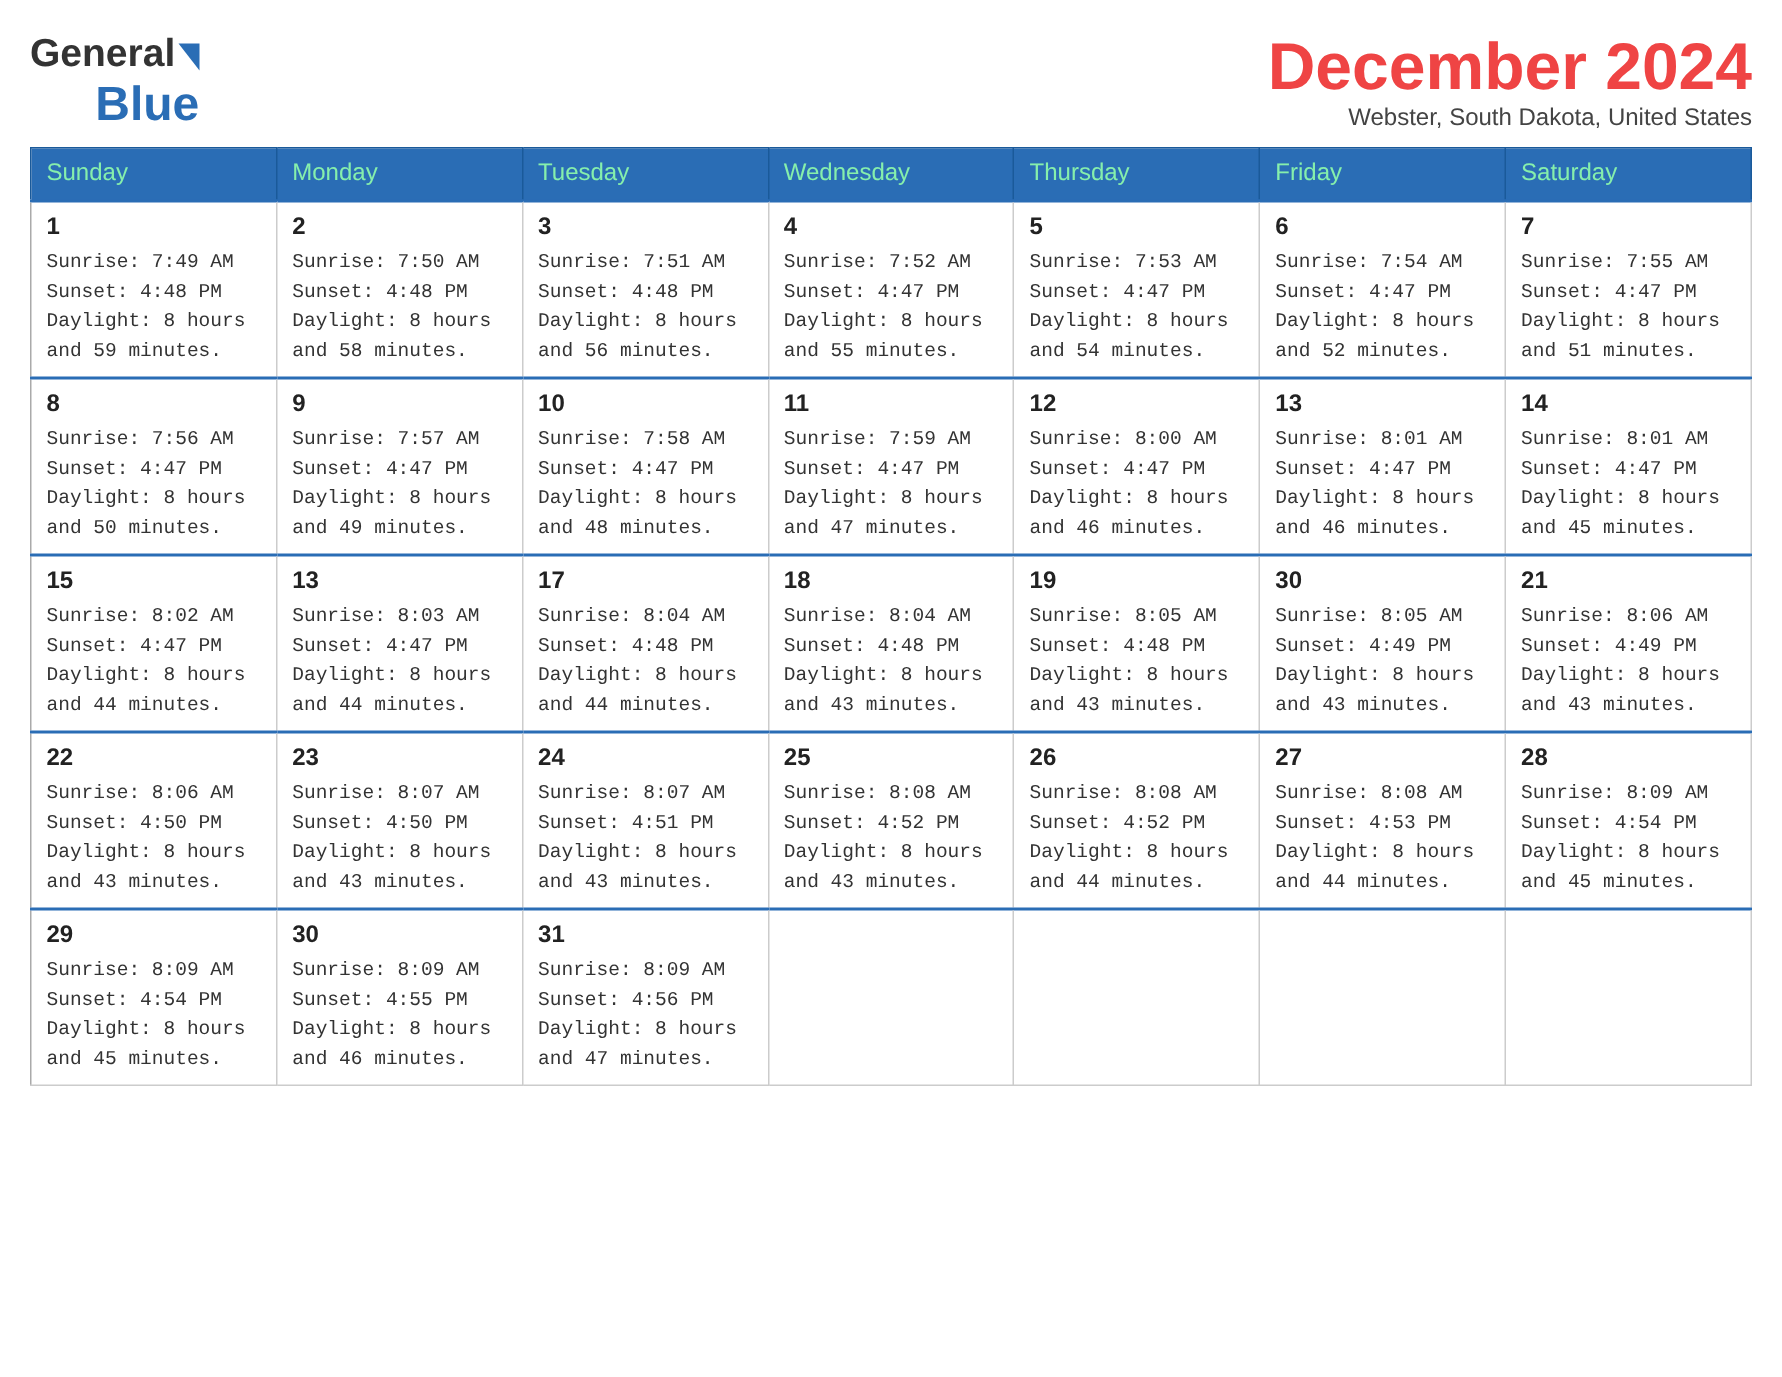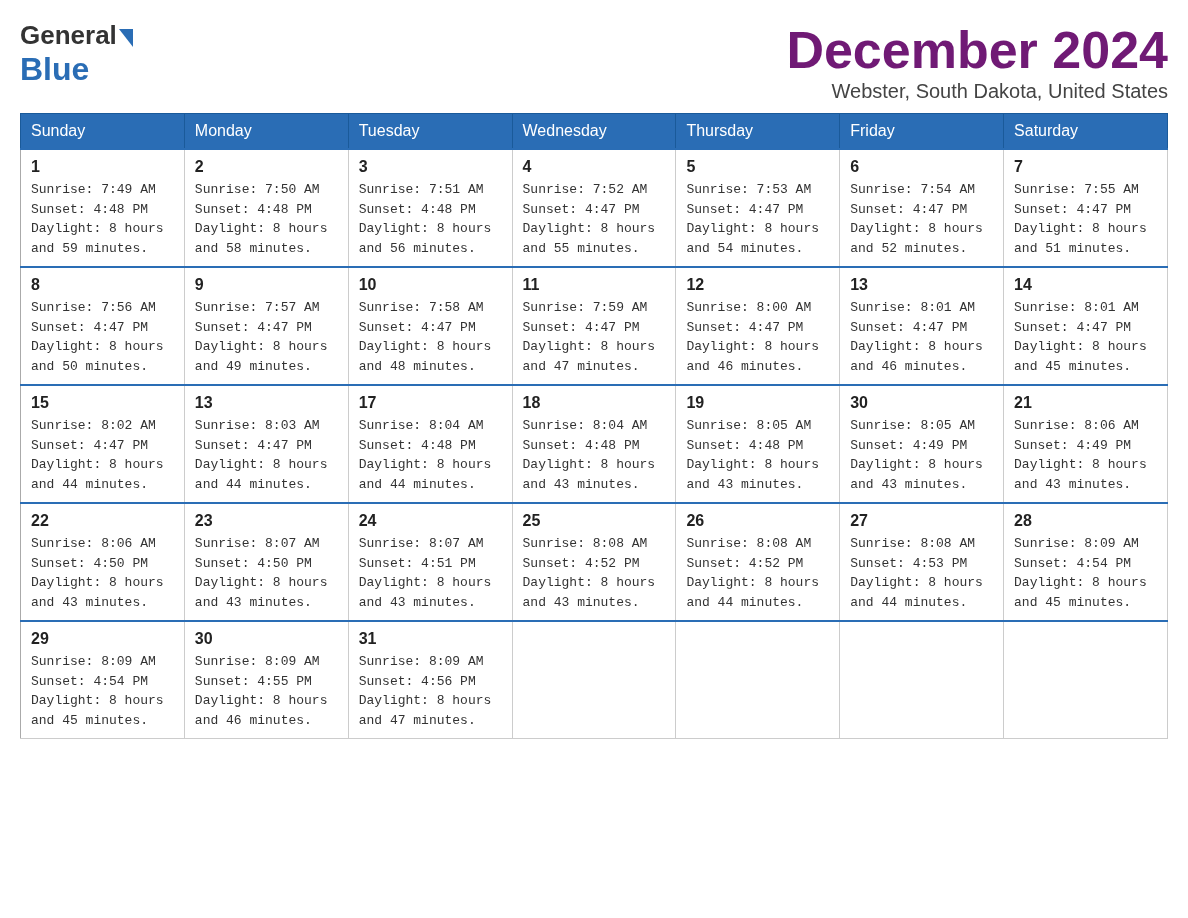--- a/index.html
+++ b/index.html
@@ -12,21 +12,21 @@
     }
     .header {
       display: flex;
       justify-content: space-between;
       align-items: flex-start;
       margin-bottom: 10px;
     }
     .logo {
       display: flex;
       flex-direction: column;
-      align-items: flex-start;
+      align-items: flex-end;
     }
     .logo-text {
       display: flex;
       align-items: center;
     }
     .logo-general {
       font-size: 26px;
       font-weight: bold;
       color: #333;
     }
@@ -46,36 +46,36 @@
     }
     .logo-blue {
       font-size: 32px;
       font-weight: bold;
       color: #2a6db5;
     }
     .title-block {
       text-align: right;
     }
     .title-month {
-      font-size: 52px;
-      font-weight: bold;
-      color: #701a75;
+      font-size: 44px;
+      font-weight: bold;
+      color: #ef4444;
     }
     .title-location {
-      font-size: 20px;
+      font-size: 16px;
       color: #444;
     }
     .calendar {
       width: 100%;
       border-collapse: collapse;
       border: 1px solid #aaa;
     }
     .calendar th {
       background-color: #2a6db5;
-      color: #ffffff;
+      color: #86efac;
       font-size: 16px;
       font-weight: normal;
       padding: 8px 10px;
       text-align: left;
       border: 1px solid #1a5a9a;
     }
     .calendar td {
       vertical-align: top;
       border: 1px solid #ccc;
       padding: 8px 10px;

